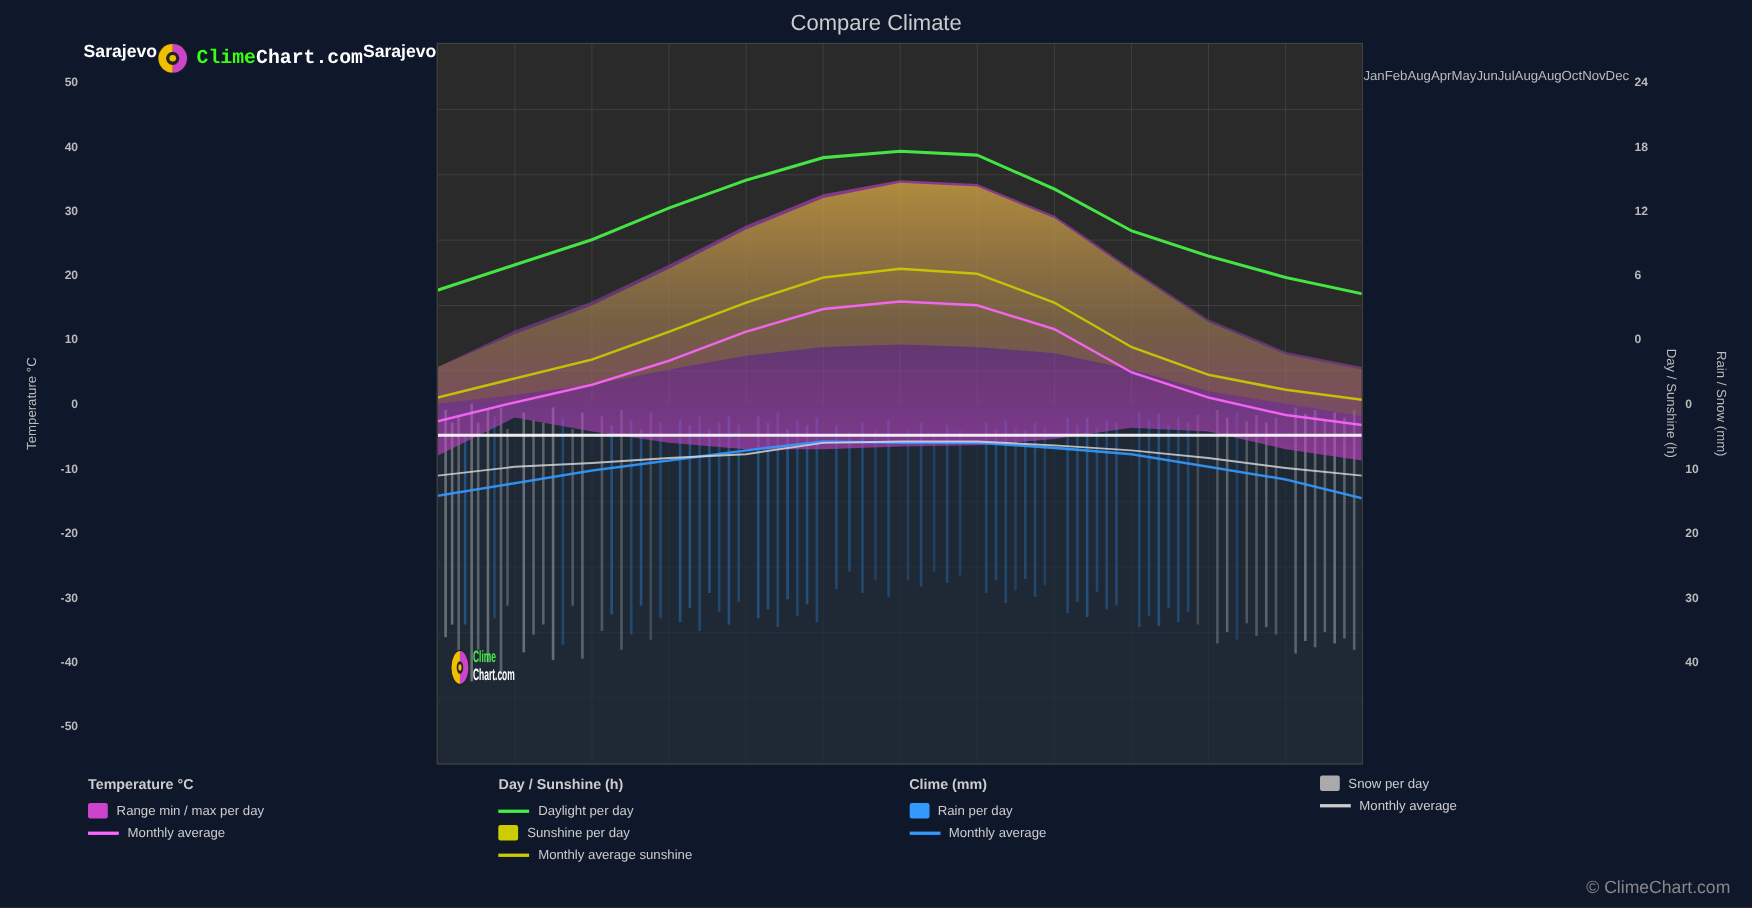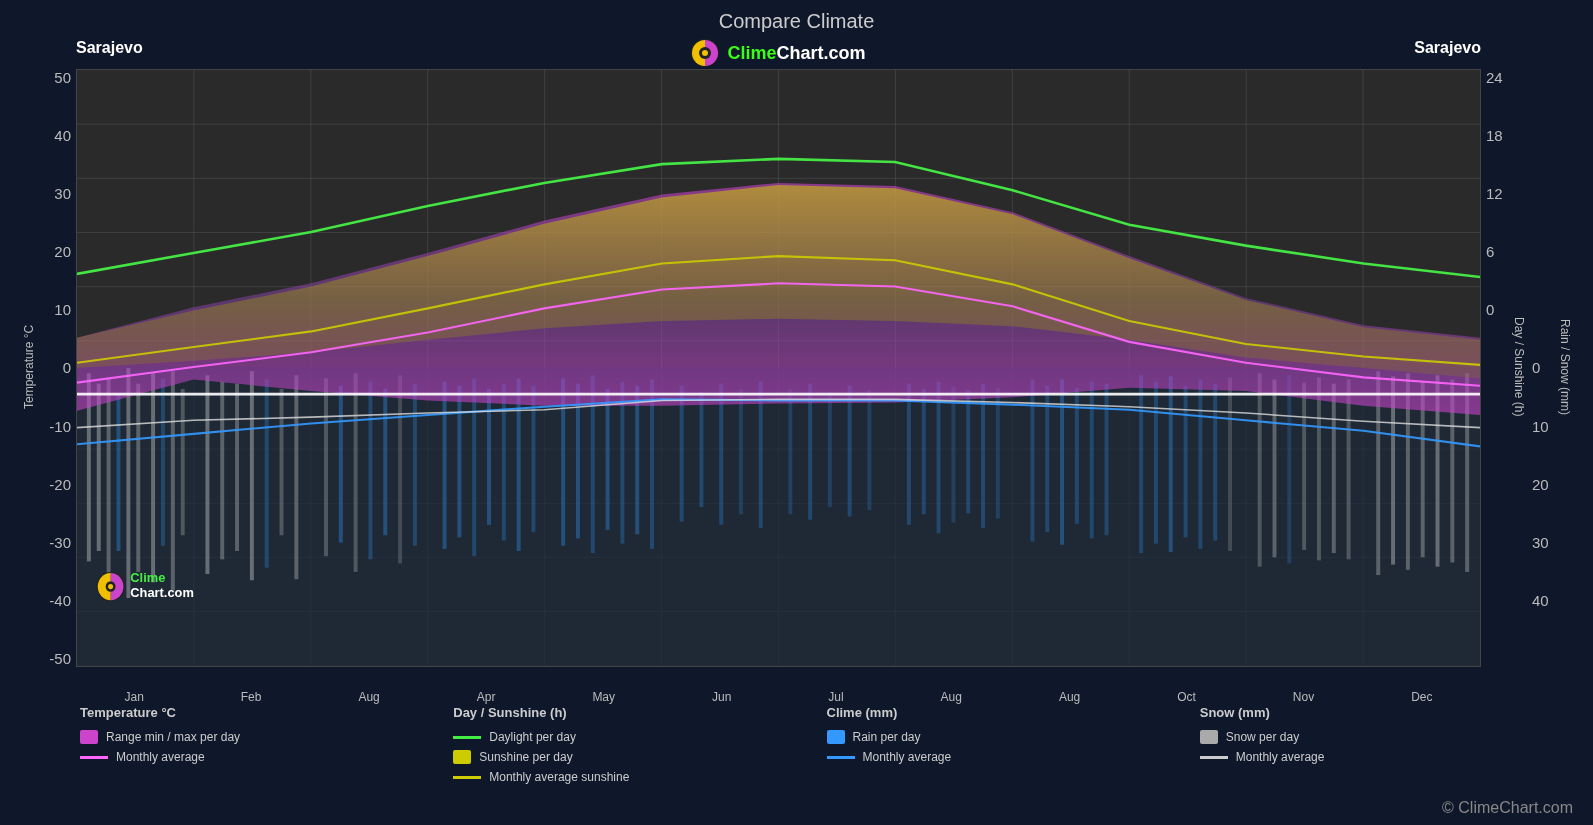--- a/index.html
+++ b/index.html
@@ -23,29 +23,30 @@
 
     .page-title {
       text-align: center;
       color: #cccccc;
       font-size: 20px;
       font-weight: normal;
       margin-bottom: 6px;
     }
 
     .tick-label {
-      font-size: 15px;
+      font-size: 11px;
       color: #bbb;
+      font-weight: bold;
     }
 
     .chart-main {
       flex: 1;
       position: relative;
       display: flex;
-      flex-direction: column;
+      flex-direction: row;
     }
 
     .chart-header-row {
       display: flex;
       justify-content: space-between;
       align-items: flex-start;
       height: 30px;
     }
 
     .city-label-left {
@@ -177,21 +178,21 @@
         <span class="tick-label">-30</span>
         <span class="tick-label">-40</span>
         <span class="tick-label">-50</span>
       </div>
     </div>
 
     <div class="chart-main">
 
       <div class="chart-header-row">
         <span class="city-label-left">Sarajevo</span>
-        <div style="display:flex;align-items:center;gap:8px;">
+        <div style="display:flex;align-items:center;gap:8px;font-family:Liberation Mono, monospace;">
           <svg width="28" height="28" viewBox="0 0 28 28">
             <circle cx="14" cy="14" r="14" fill="#222"></circle>
             <path d="M14,14 m0,-13 a13,13 0 0,1 0,26 z" fill="#cc44cc"></path>
             <path d="M14,14 m0,-13 a13,13 0 0,0 0,26 z" fill="#f0c000"></path>
             <circle cx="14" cy="14" r="6" fill="#222"></circle>
             <circle cx="14" cy="14" r="3" fill="#f0c000"></circle>
           </svg>
           <span style="font-size:18px;font-weight:bold;"><span style="color:#39ff14;">Clime</span><span style="color:#fff;">Chart.com</span></span>
         </div>
         <span class="city-label-right">Sarajevo</span>
@@ -465,21 +466,20 @@
         <div class="legend-swatch" style="background:#3399ff;"></div>
         <span>Rain per day</span>
       </div>
       <div class="legend-item">
         <div class="legend-line" style="background:#3399ff;"></div>
         <span>Monthly average</span>
       </div>
     </div>
 
     <div class="legend-col">
-      <div class="legend-col-title">Snow (mm)</div>
       <div class="legend-item">
         <div class="legend-swatch" style="background:#aaaaaa;"></div>
         <span>Snow per day</span>
       </div>
       <div class="legend-item">
         <div class="legend-line" style="background:#cccccc;"></div>
         <span>Monthly average</span>
       </div>
     </div>
   </div>

